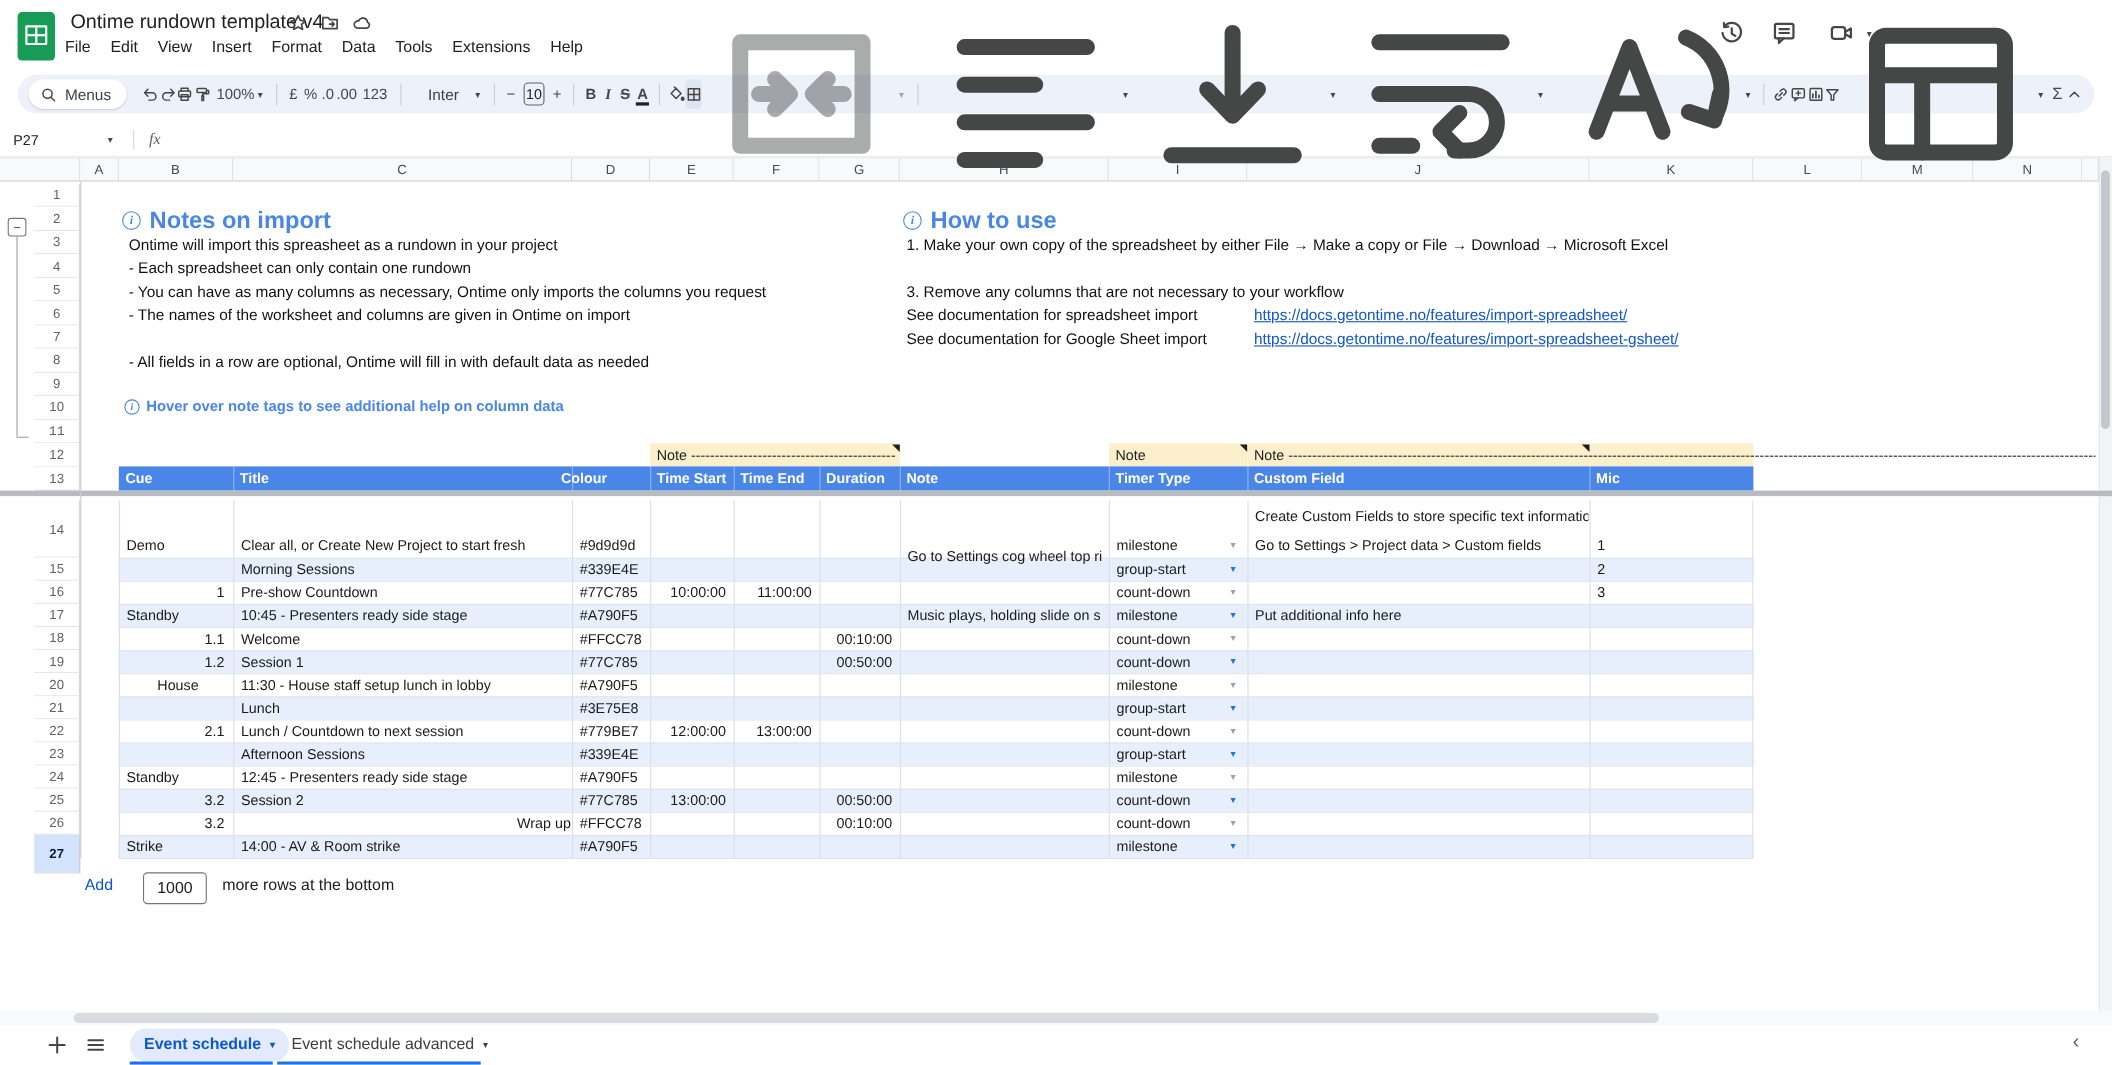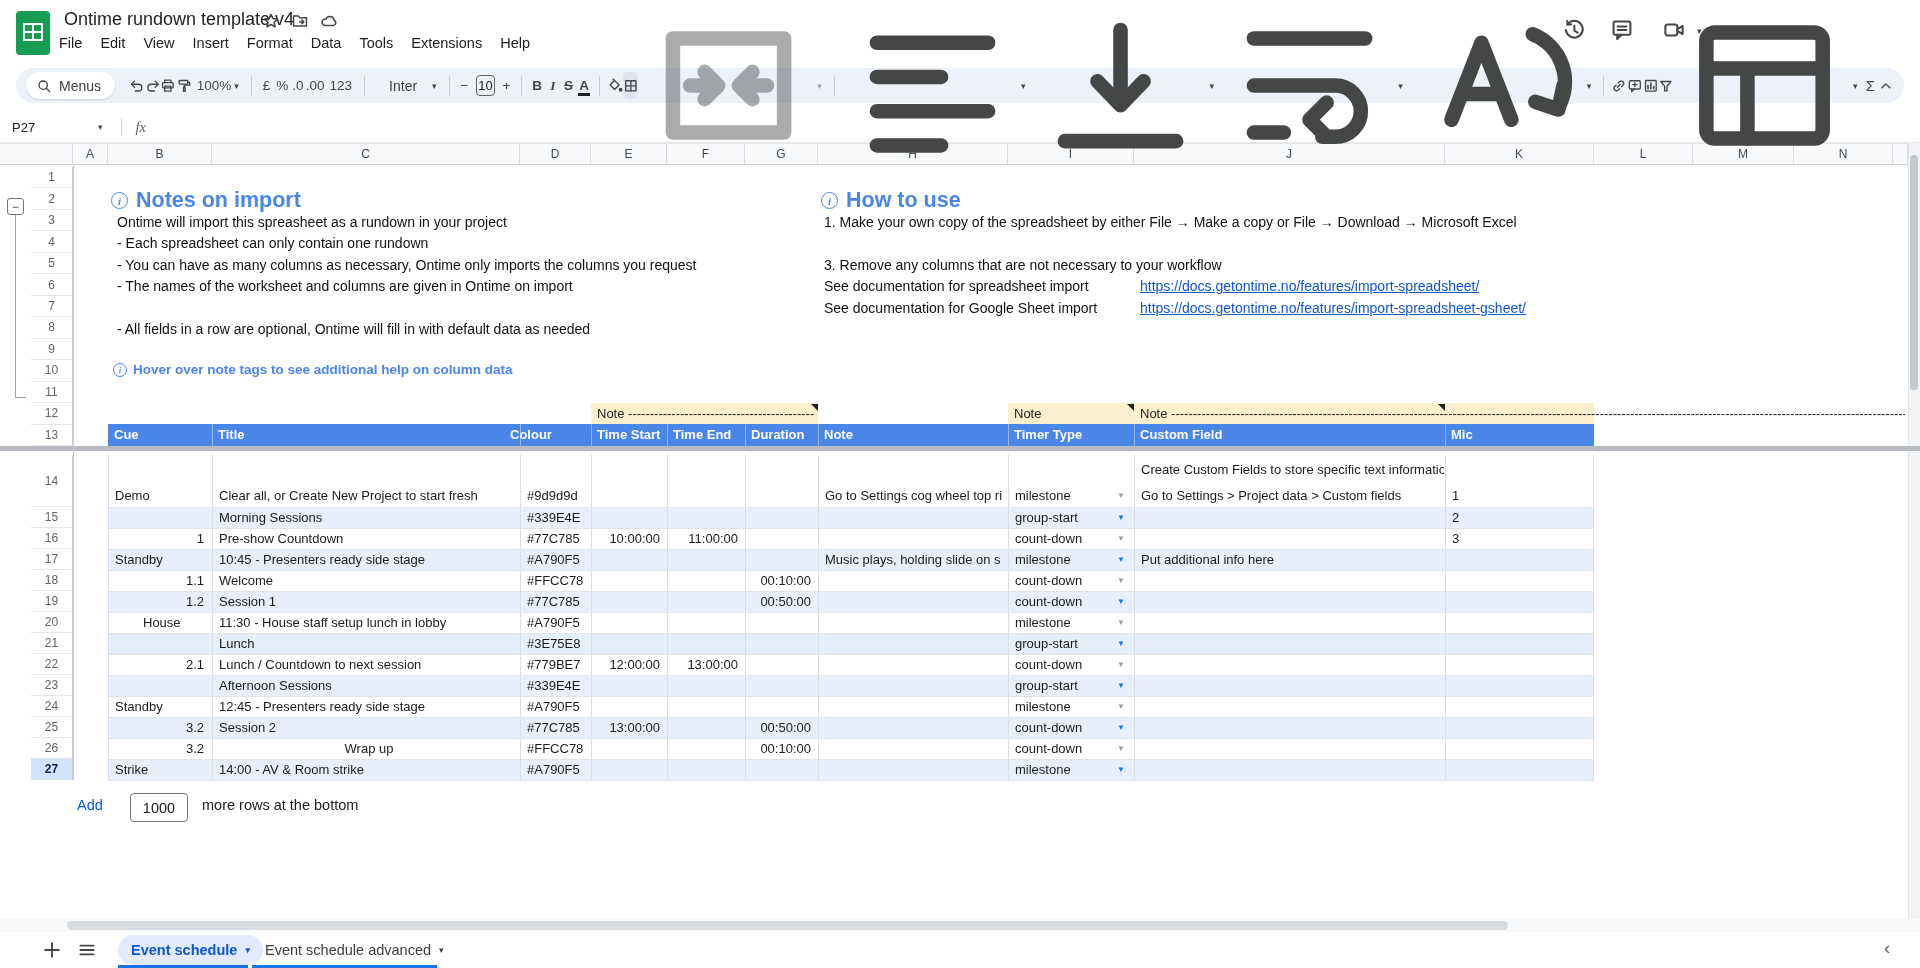--- a/index.html
+++ b/index.html
@@ -137,21 +137,21 @@
       <div class="gut-cell" style="top: 167px; height: 21.46px;">1</div>
       <div class="gut-cell" style="top: 188.46px; height: 21.46px;">2</div>
       <div class="gut-cell" style="top: 209.92px; height: 21.46px;">3</div>
       <div class="gut-cell" style="top: 231.38px; height: 21.46px;">4</div>
       <div class="gut-cell" style="top: 252.84px; height: 21.46px;">5</div>
       <div class="gut-cell" style="top: 274.3px; height: 21.46px;">6</div>
       <div class="gut-cell" style="top: 295.76px; height: 21.46px;">7</div>
       <div class="gut-cell" style="top: 317.22px; height: 21.46px;">8</div>
       <div class="gut-cell" style="top: 338.68px; height: 21.46px;">9</div>
       <div class="gut-cell" style="top: 360.14px; height: 21.46px;">10</div>
-      <div class="gut-cell" style="top: 381.6px; height: 21.46px;">11</div>
+      <div class="gut-cell" style="top: 381.6px; height: 21.46px; font-family: Liberation Mono, monospace;">11</div>
       <div class="gut-cell" style="top: 403.06px; height: 21.46px;">12</div>
       <div class="gut-cell" style="top: 424.52px; height: 21.46px;">13</div>
       <div id="group-box">−</div>
       <div id="group-line"></div>
       <div id="group-foot"></div>
       <div class="sheet-heading" style="left: 111px; top: 188px; color: rgb(74, 134, 232);">
         <span class="info-badge"></span>
         <span>Notes on import</span>
       </div>
       <div class="instr-line" style="left: 117px; top: 211.92px;">Ontime will import this spreasheet as a rundown in your project</div>
@@ -237,21 +237,21 @@
       <div class="hline" style="left: 108px; top: 654px; width: 1486px;"></div>
       <div class="hline" style="left: 108px; top: 675px; width: 1486px;"></div>
       <div class="hline" style="left: 108px; top: 696px; width: 1486px;"></div>
       <div class="hline" style="left: 108px; top: 717px; width: 1486px;"></div>
       <div class="hline" style="left: 108px; top: 738px; width: 1486px;"></div>
       <div class="hline" style="left: 108px; top: 759px; width: 1486px;"></div>
       <div class="hline" style="left: 108px; top: 780px; width: 1486px;"></div>
       <div class="cell" style="left: 109px; top: 485px; width: 102px; height: 21px; line-height: 21px; text-align: left; padding-left: 6px; padding-right: 0px;">Demo</div>
       <div class="cell" style="left: 213px; top: 485px; width: 306px; height: 21px; line-height: 21px; text-align: left; padding-left: 6px; padding-right: 0px;">Clear all, or Create New Project to start fresh</div>
       <div class="cell" style="left: 521px; top: 485px; width: 69px; height: 21px; line-height: 21px; text-align: left; padding-left: 6px; padding-right: 0px;">#9d9d9d</div>
-      <div class="cell" style="left: 819px; top: 485px; width: 188px; height: 21px; line-height: 21px; text-align: left; padding-left: 6px; padding-right: 12px;">Go to Settings cog wheel top ri</div>
+      <div class="cell" style="left: 819px; top: 495px; width: 188px; height: 21px; line-height: 21px; text-align: left; padding-left: 6px; padding-right: 12px;">Go to Settings cog wheel top ri</div>
       <div class="cell" style="left: 1009px; top: 485px; width: 124px; height: 21px; line-height: 21px; text-align: left; padding-left: 6px; padding-right: 0px;">milestone<span class="timer-caret" style="color: rgb(154, 160, 166);">▼</span></div>
       <div class="cell" style="left: 1135px; top: 458px; width: 309px; height: 24px; line-height: 24px; text-align: left; padding-left: 6px; padding-right: 0px;">Create Custom Fields to store specific text information</div>
       <div class="cell" style="left: 1135px; top: 485px; width: 309px; height: 21px; line-height: 21px; text-align: left; padding-left: 6px; padding-right: 0px;">Go to Settings &gt; Project data &gt; Custom fields</div>
       <div class="cell" style="left: 1446px; top: 485px; width: 147px; height: 21px; line-height: 21px; text-align: left; padding-left: 6px; padding-right: 0px;">1</div>
       <div class="gut-cell" style="top: 455px; height: 52px;">14</div>
       <div class="cell" style="left: 213px; top: 507px; width: 306px; height: 21px; line-height: 21px; text-align: left; padding-left: 6px; padding-right: 0px;">Morning Sessions</div>
       <div class="cell" style="left: 521px; top: 507px; width: 69px; height: 21px; line-height: 21px; text-align: left; padding-left: 6px; padding-right: 0px;">#339E4E</div>
       <div class="cell" style="left: 1009px; top: 507px; width: 124px; height: 21px; line-height: 21px; text-align: left; padding-left: 6px; padding-right: 0px;">group-start<span class="timer-caret" style="color: rgb(26, 115, 232);">▼</span></div>
       <div class="cell" style="left: 1446px; top: 507px; width: 147px; height: 21px; line-height: 21px; text-align: left; padding-left: 6px; padding-right: 0px;">2</div>
       <div class="gut-cell" style="top: 507px; height: 21px;">15</div>
@@ -308,30 +308,30 @@
       <div class="cell" style="left: 1009px; top: 696px; width: 124px; height: 21px; line-height: 21px; text-align: left; padding-left: 6px; padding-right: 0px;">milestone<span class="timer-caret" style="color: rgb(154, 160, 166);">▼</span></div>
       <div class="gut-cell" style="top: 696px; height: 21px;">24</div>
       <div class="cell" style="left: 109px; top: 717px; width: 102px; height: 21px; line-height: 21px; text-align: right; padding-left: 0px; padding-right: 7px;">3.2</div>
       <div class="cell" style="left: 213px; top: 717px; width: 306px; height: 21px; line-height: 21px; text-align: left; padding-left: 6px; padding-right: 0px;">Session 2</div>
       <div class="cell" style="left: 521px; top: 717px; width: 69px; height: 21px; line-height: 21px; text-align: left; padding-left: 6px; padding-right: 0px;">#77C785</div>
       <div class="cell" style="left: 592px; top: 717px; width: 74px; height: 21px; line-height: 21px; text-align: right; padding-left: 0px; padding-right: 6px;">13:00:00</div>
       <div class="cell" style="left: 746px; top: 717px; width: 71px; height: 21px; line-height: 21px; text-align: right; padding-left: 0px; padding-right: 6px;">00:50:00</div>
       <div class="cell" style="left: 1009px; top: 717px; width: 124px; height: 21px; line-height: 21px; text-align: left; padding-left: 6px; padding-right: 0px;">count-down<span class="timer-caret" style="color: rgb(26, 115, 232);">▼</span></div>
       <div class="gut-cell" style="top: 717px; height: 21px;">25</div>
       <div class="cell" style="left: 109px; top: 738px; width: 102px; height: 21px; line-height: 21px; text-align: right; padding-left: 0px; padding-right: 7px;">3.2</div>
-      <div class="cell" style="left: 213px; top: 738px; width: 306px; height: 21px; line-height: 21px; text-align: center; padding-left: 6px; padding-right: 0px;">Wrap up</div>
+      <div class="cell" style="left: 213px; top: 738px; width: 306px; height: 21px; line-height: 21px; text-align: right; padding-left: 6px; padding-right: 0px;">Wrap up</div>
       <div class="cell" style="left: 521px; top: 738px; width: 69px; height: 21px; line-height: 21px; text-align: left; padding-left: 6px; padding-right: 0px;">#FFCC78</div>
       <div class="cell" style="left: 746px; top: 738px; width: 71px; height: 21px; line-height: 21px; text-align: right; padding-left: 0px; padding-right: 6px;">00:10:00</div>
       <div class="cell" style="left: 1009px; top: 738px; width: 124px; height: 21px; line-height: 21px; text-align: left; padding-left: 6px; padding-right: 0px;">count-down<span class="timer-caret" style="color: rgb(154, 160, 166);">▼</span></div>
       <div class="gut-cell" style="top: 738px; height: 21px;">26</div>
       <div class="cell" style="left: 109px; top: 759px; width: 102px; height: 21px; line-height: 21px; text-align: left; padding-left: 6px; padding-right: 0px;">Strike</div>
       <div class="cell" style="left: 213px; top: 759px; width: 306px; height: 21px; line-height: 21px; text-align: left; padding-left: 6px; padding-right: 0px;">14:00 - AV &amp; Room strike</div>
       <div class="cell" style="left: 521px; top: 759px; width: 69px; height: 21px; line-height: 21px; text-align: left; padding-left: 6px; padding-right: 0px;">#A790F5</div>
       <div class="cell" style="left: 1009px; top: 759px; width: 124px; height: 21px; line-height: 21px; text-align: left; padding-left: 6px; padding-right: 0px;">milestone<span class="timer-caret" style="color: rgb(26, 115, 232);">▼</span></div>
-      <div class="gut-cell sel" style="top: 759px; height: 21px;">27</div>
+      <div class="gut-cell sel" style="top: 759px; height: 35px;">27</div>
       <div id="frozen-divider"></div>
       <div class="vline" style="left: 73px; top: 165px; height: 615px; background: rgb(201, 204, 208);"></div>
       <button id="add-btn" style="color: rgb(11, 87, 208);">Add</button>
       <input id="add-count" value="1000" style="">
       <div id="add-suffix">more rows at the bottom</div>
     </div>
 
   <div id="topbar">
     <div id="logo">
         <div class="pg">

